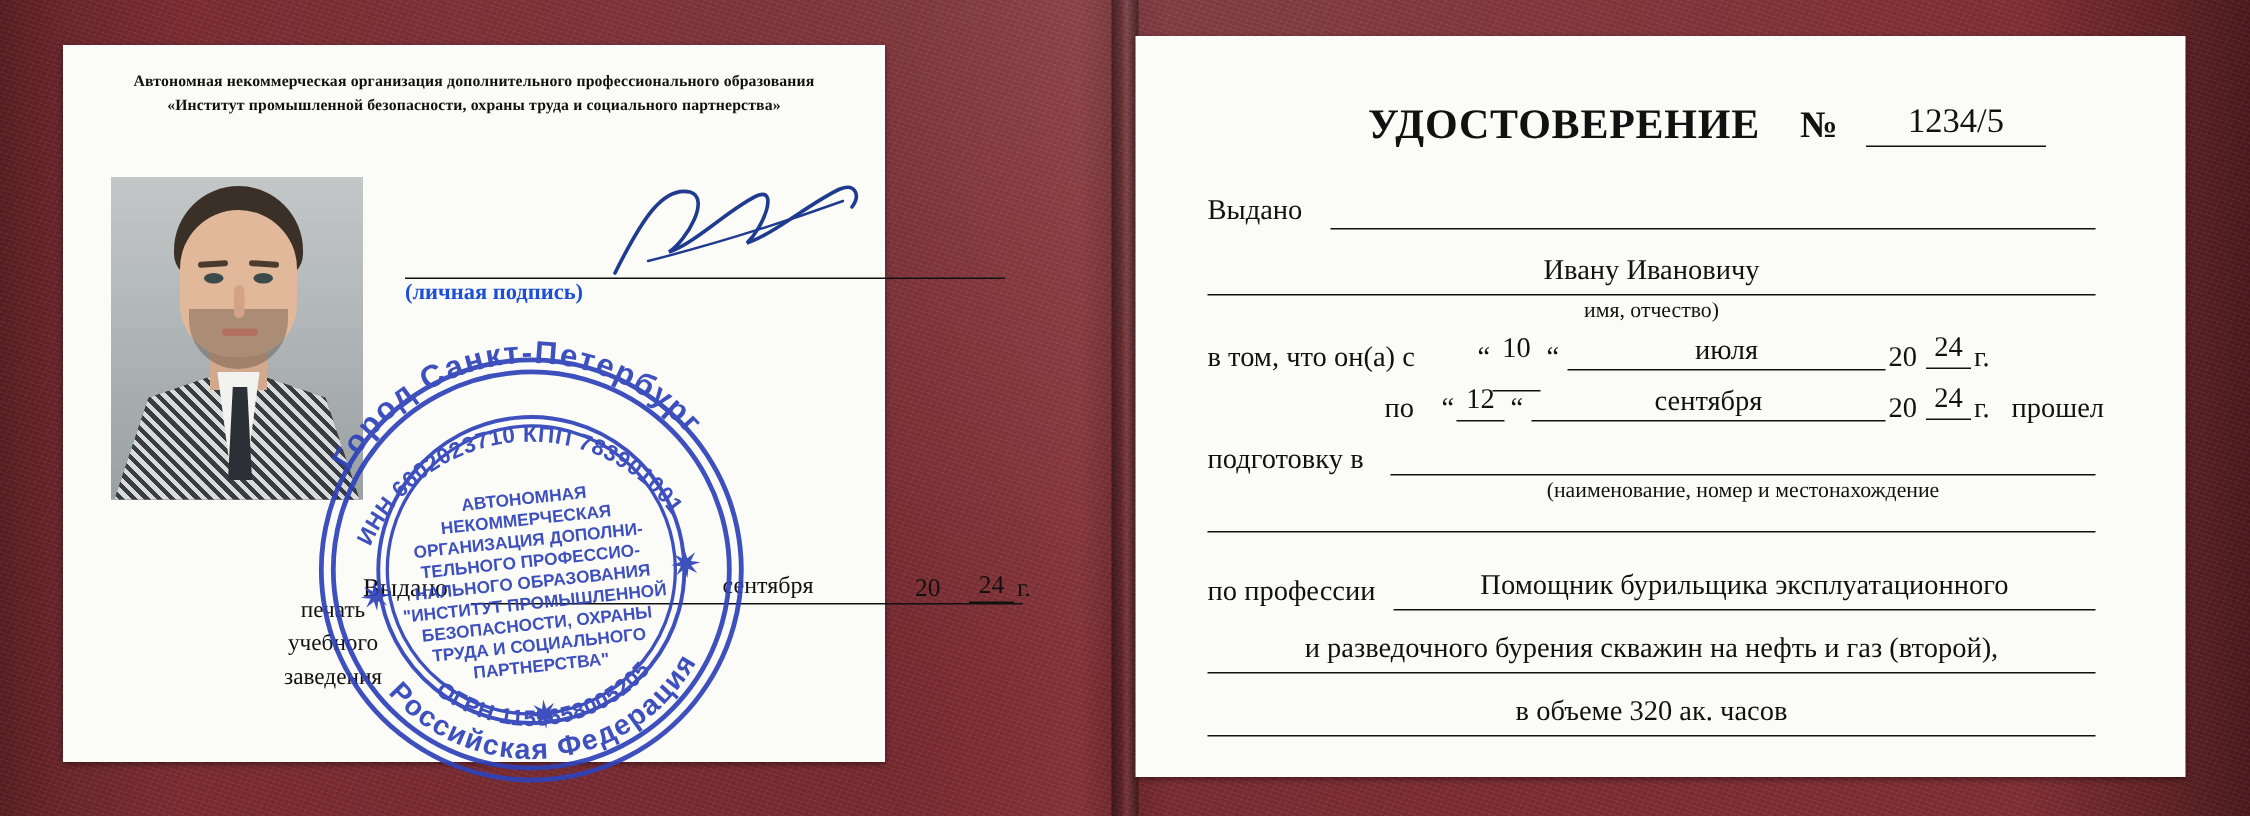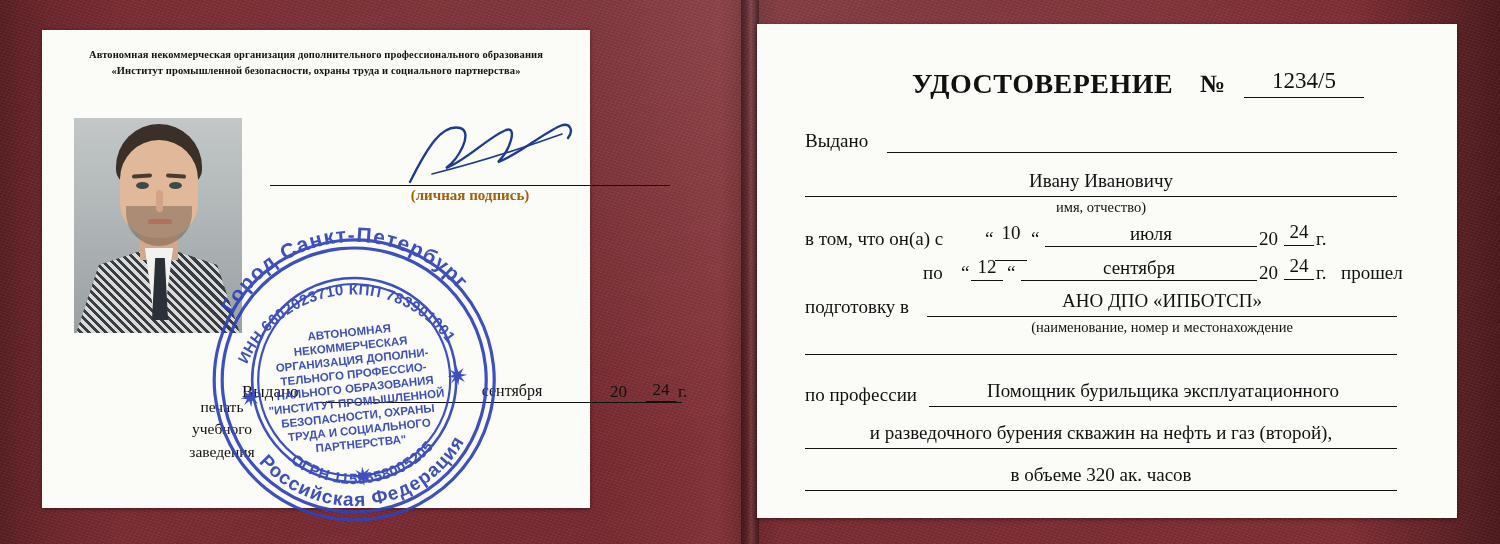--- a/index.html
+++ b/index.html
@@ -96,21 +96,21 @@
     position:absolute;left:78px;top:140px;width:16px;height:62px;background:#2b2f36;
     clip-path: polygon(20% 0%, 80% 0%, 100% 100%, 0% 100%);
   }
 
   .sig-line {
     position: absolute; left: 228px; top: 155px; width: 400px;
     border-bottom: 1.6px solid #111;
   }
   .sig-cap {
     position: absolute; left: 228px; top: 157px; width: 400px;
-    text-align: center; font-size: 15px; font-weight: bold; color:#a16207;
+    text-align: left; font-size: 15px; font-weight: bold; color:#1d4ed8;
     font-family: "Liberation Serif", serif;
   }
   .sig-ink {
     position: absolute; left: 360px; top: 86px; width: 180px; height: 78px;
     pointer-events: none;
   }
 
   .stamp-cap {
     position: absolute; left: 120px; top: 366px; width: 120px;
     text-align: center; font-size: 15.5px; line-height: 1.45; color: #111;
@@ -292,21 +292,20 @@
       <div class="t lbl" style="left:250px; top:238px;">“</div>
       <div class="l" style="left:264px; top:256px; width:236px;"></div>
       <div class="c val" style="left:264px; top:233px; width:236px;">сентября</div>
       <div class="t lbl" style="left:502px; top:238px;">20</div>
       <div class="c val" style="left:527px; top:231px; width:30px; border-bottom:1.6px solid #111; padding-bottom:2px;">24</div>
       <div class="t lbl" style="left:559px; top:238px;">г.</div>
       <div class="t lbl" style="left:584px; top:238px;">прошел</div>
 
       <div class="t lbl" style="left:48px; top:272px;">подготовку в</div>
       <div class="l" style="left:170px; top:292px; width:470px;"></div>
-      <div class="c val" style="left:170px; top:266px; width:470px;">АНО ДПО «ИПБОТСП»</div>
       <div class="c small" style="left:170px; top:295px; width:470px;">(наименование, номер и местонахождение</div>
 
       <div class="l" style="left:48px; top:330px; width:592px;"></div>
 
       <div class="t lbl" style="left:48px; top:360px;">по профессии</div>
       <div class="l" style="left:172px; top:382px; width:468px;"></div>
       <div class="c val" style="left:172px; top:356px; width:468px;">Помощник бурильщика эксплуатационного</div>
 
       <div class="l" style="left:48px; top:424px; width:592px;"></div>
       <div class="c val" style="left:48px; top:398px; width:592px;">и разведочного бурения скважин на нефть и газ (второй),</div>

